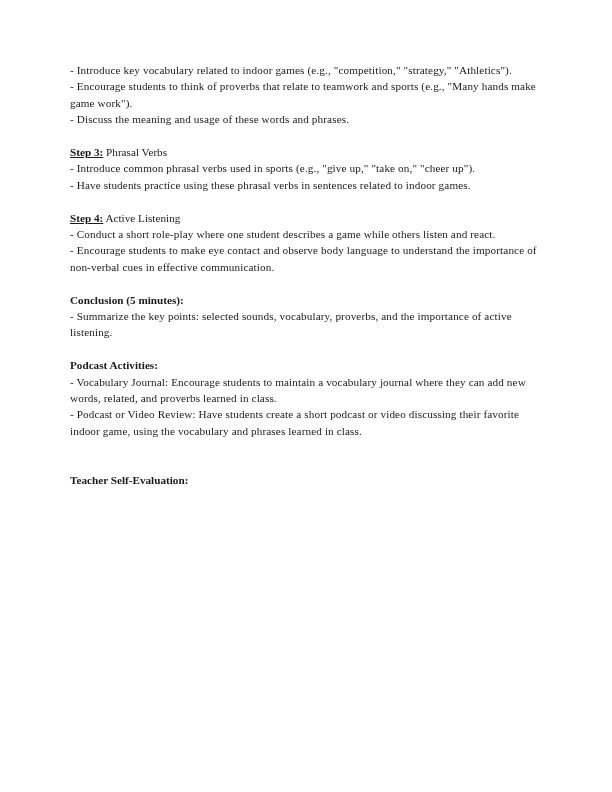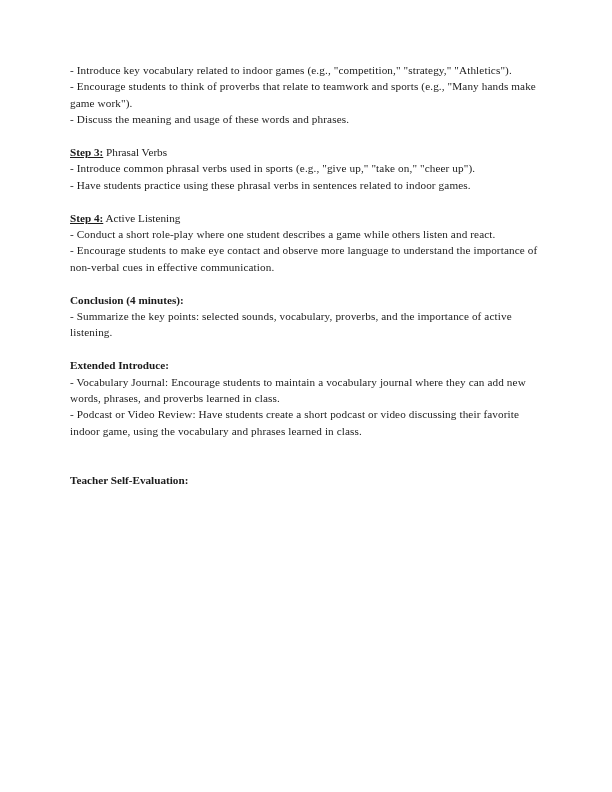--- a/index.html
+++ b/index.html
@@ -59,31 +59,31 @@
     <div class="gap-1"></div>
 
     <p class="heading"><span class="lead">Step 3:</span><span class="rest"> Phrasal Verbs</span></p>
     <p class="para">- Introduce common phrasal verbs used in sports (e.g., "give up," "take on," "cheer up").</p>
     <p class="para">- Have students practice using these phrasal verbs in sentences related to indoor games.</p>
 
     <div class="gap-1"></div>
 
     <p class="heading"><span class="lead">Step 4:</span><span class="rest"> Active Listening</span></p>
     <p class="para">- Conduct a short role-play where one student describes a game while others listen and react.</p>
-    <p class="para">- Encourage students to make eye contact and observe more language to understand the importance of non-verbal cues in effective communication.</p>
+    <p class="para">- Encourage students to make eye contact and observe body language to understand the importance of non-verbal cues in effective communication.</p>
 
     <div class="gap-1"></div>
 
-    <p class="heading">Conclusion (4 minutes):</p>
+    <p class="heading">Conclusion (5 minutes):</p>
     <p class="para">- Summarize the key points: selected sounds, vocabulary, proverbs, and the importance of active listening.</p>
 
     <div class="gap-1"></div>
 
-    <p class="heading">Extended Introduce:</p>
-    <p class="para">- Vocabulary Journal: Encourage students to maintain a vocabulary journal where they can add new words, phrases, and proverbs learned in class.</p>
+    <p class="heading">Podcast Activities:</p>
+    <p class="para">- Vocabulary Journal: Encourage students to maintain a vocabulary journal where they can add new words, related, and proverbs learned in class.</p>
     <p class="para">- Podcast or Video Review: Have students create a short podcast or video discussing their favorite indoor game, using the vocabulary and phrases learned in class.</p>
 
     <div class="gap-2"></div>
 
     <p class="heading">Teacher Self-Evaluation:</p>
 
   </div>
 </div>
 
 </body></html>

